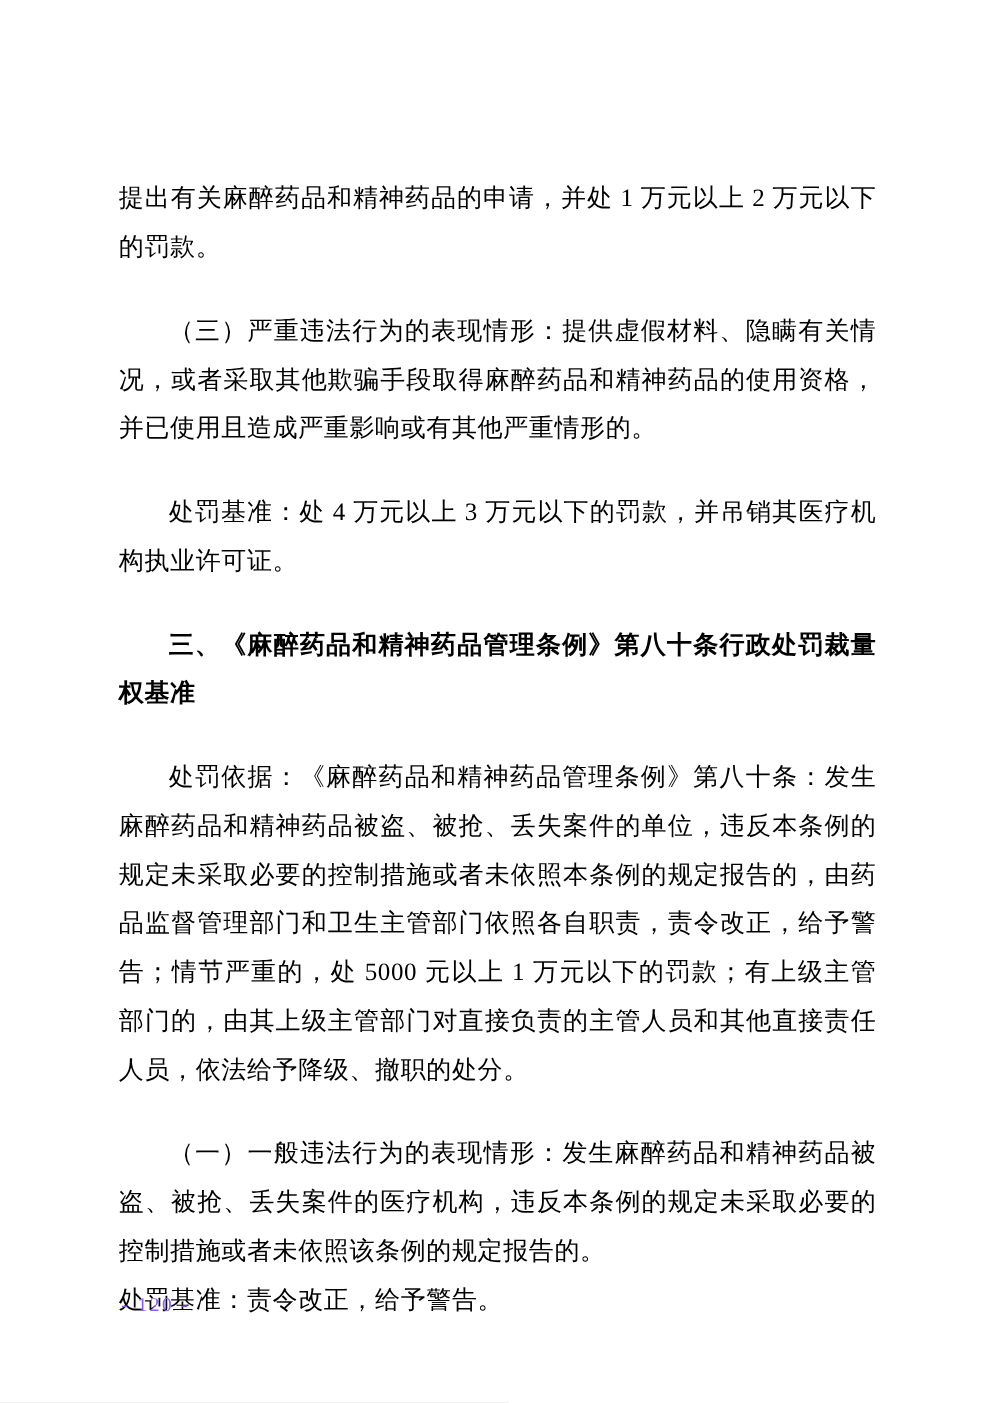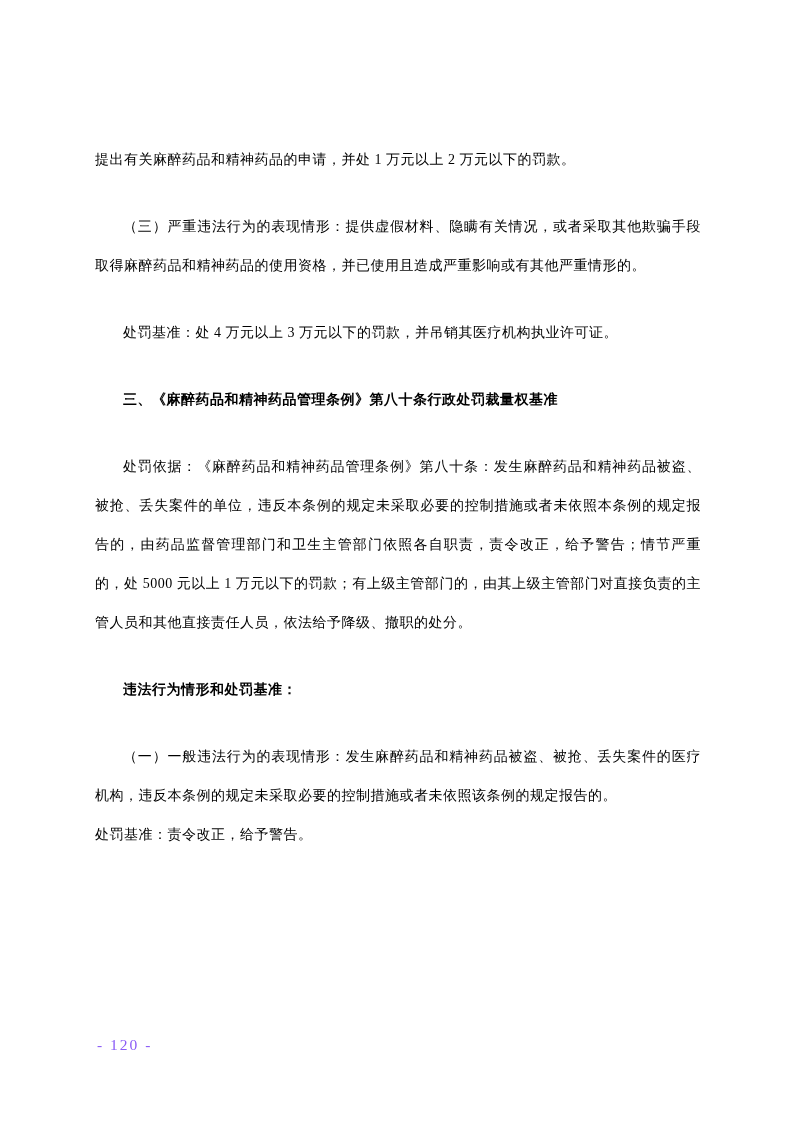--- a/index.html
+++ b/index.html
@@ -15,21 +15,21 @@
     background: #ffffff;
     overflow: hidden;
     font-family: "Liberation Serif", "DejaVu Serif", serif;
     color: #000000;
   }
   .content {
     position: absolute;
     top: 140px;
     left: 95px;
     width: 606px;
-    font-size: 14px;
+    font-size: 20px;
     line-height: 39px;
     text-align: justify;
     letter-spacing: 0.5px;
   }
   .content p {
     margin: 0;
     padding: 0;
   }
   .content p.indent {
     text-indent: 2em;
@@ -51,18 +51,17 @@
 </head>
 <body>
 
 <div class="page">
   <div class="content">
     <p class="paragraph">提出有关麻醉药品和精神药品的申请，并处 1 万元以上 2 万元以下的罚款。</p>
     <p class="paragraph indent">（三）严重违法行为的表现情形：提供虚假材料、隐瞒有关情况，或者采取其他欺骗手段取得麻醉药品和精神药品的使用资格，并已使用且造成严重影响或有其他严重情形的。</p>
     <p class="paragraph indent">处罚基准：处 4 万元以上 3 万元以下的罚款，并吊销其医疗机构执业许可证。</p>
     <p class="paragraph indent bold">三、《麻醉药品和精神药品管理条例》第八十条行政处罚裁量权基准</p>
     <p class="paragraph indent">处罚依据：《麻醉药品和精神药品管理条例》第八十条：发生麻醉药品和精神药品被盗、被抢、丢失案件的单位，违反本条例的规定未采取必要的控制措施或者未依照本条例的规定报告的，由药品监督管理部门和卫生主管部门依照各自职责，责令改正，给予警告；情节严重的，处 5000 元以上 1 万元以下的罚款；有上级主管部门的，由其上级主管部门对直接负责的主管人员和其他直接责任人员，依法给予降级、撤职的处分。</p>
-    <p class="paragraph indent bold">违法行为情形和处罚基准：</p>
     <p class="paragraph indent">（一）一般违法行为的表现情形：发生麻醉药品和精神药品被盗、被抢、丢失案件的医疗机构，违反本条例的规定未采取必要的控制措施或者未依照该条例的规定报告的。</p>
     <p class="paragraph">处罚基准：责令改正，给予警告。</p>
   </div>
   <div class="page-number">- 120 -</div>
 </div>
 
 </body></html>

